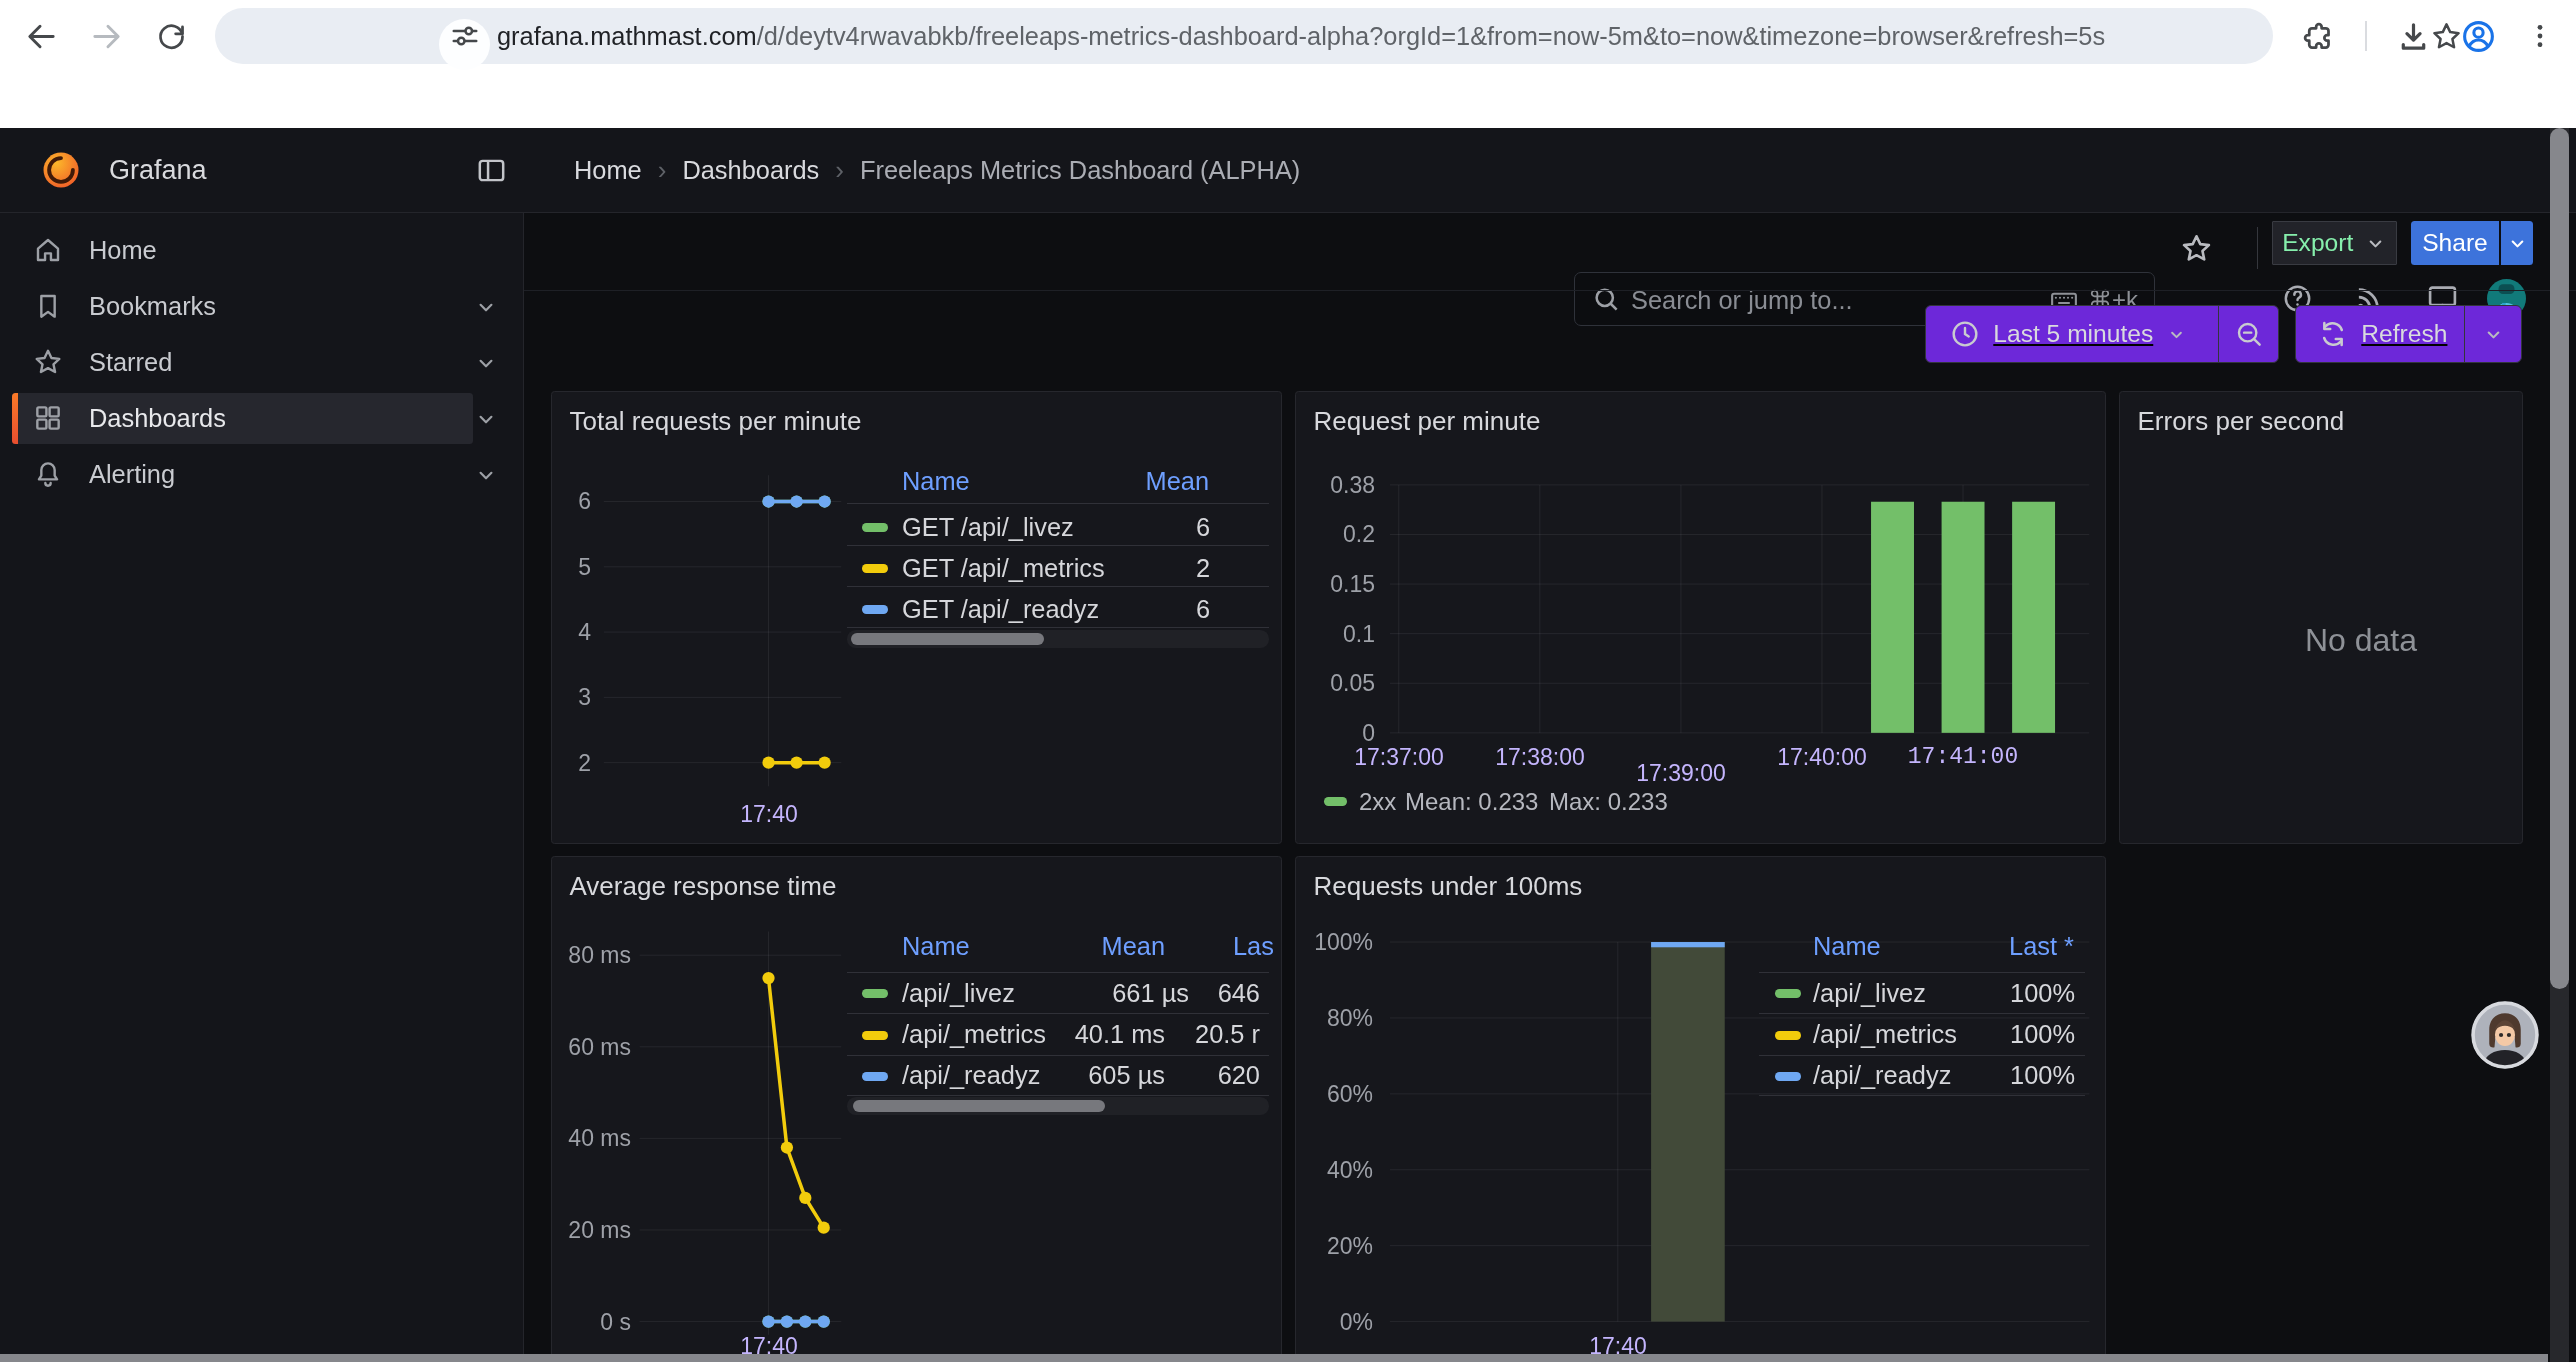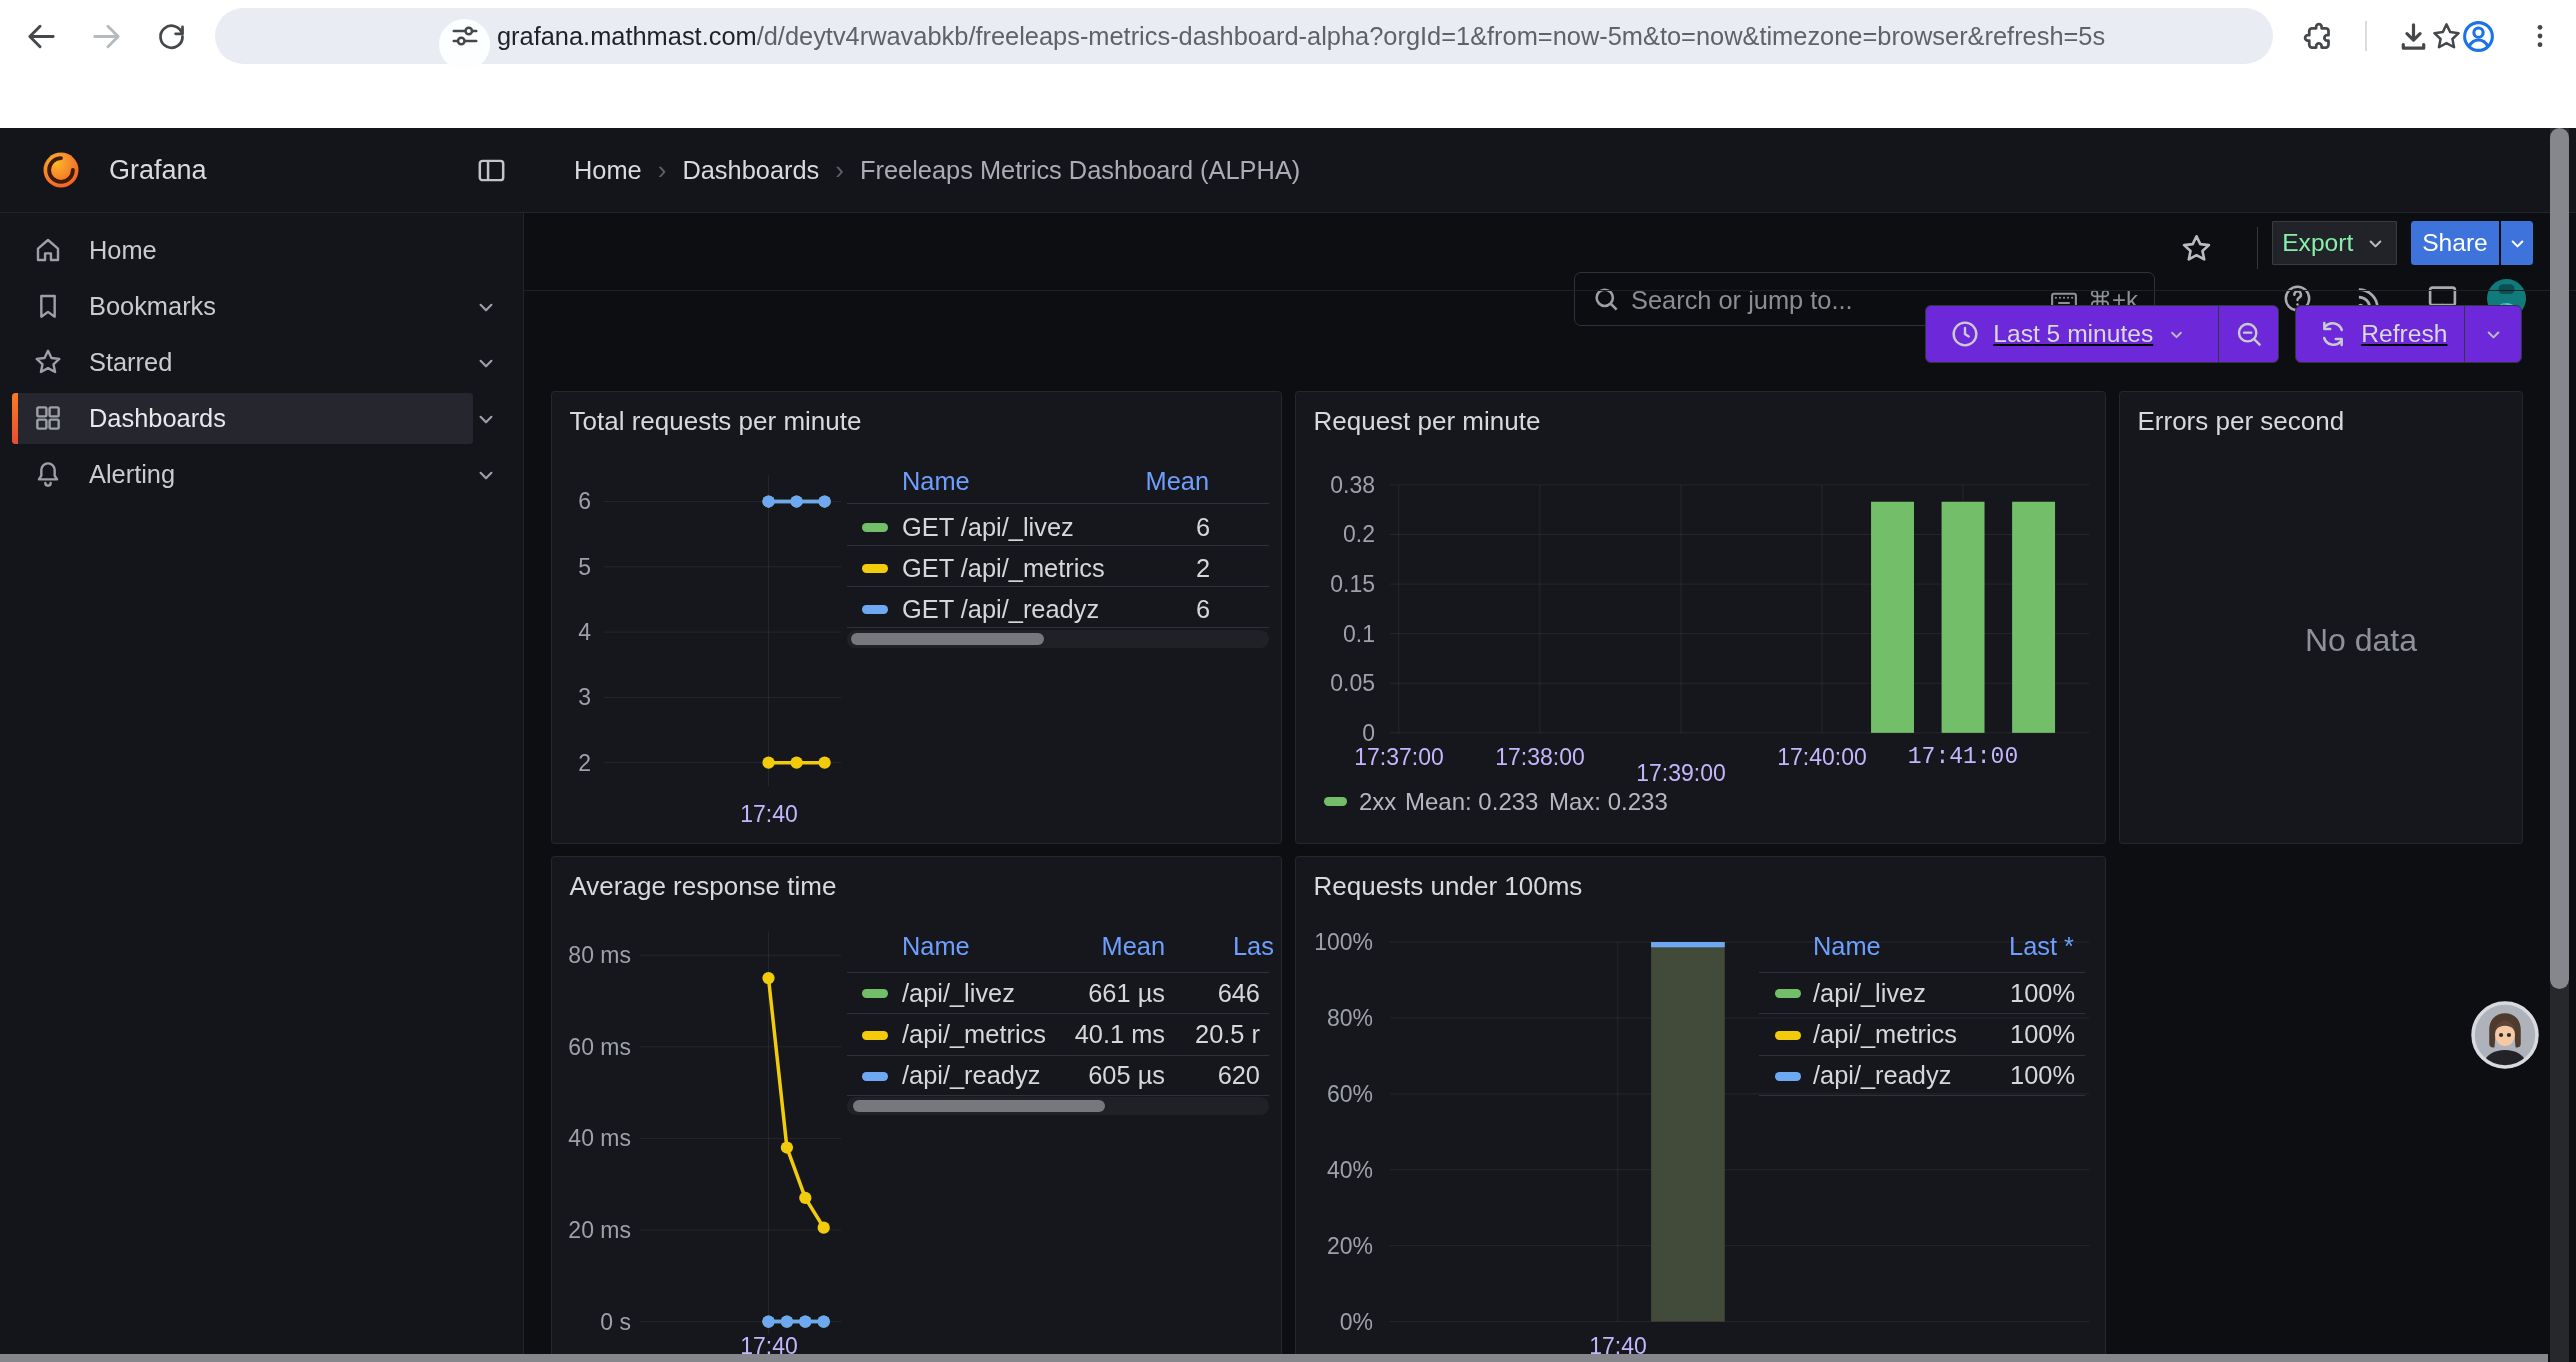--- a/index.html
+++ b/index.html
@@ -501,21 +501,21 @@
         <div class="tbl-header" style="left: 350px; top: 75px;">Name</div>
         <div class="tbl-header" style="left: 438px; top: 75px; width: 175px; text-align: right;">Mean</div>
         <div class="tbl-header" style="left: 681px; top: 75px;">Las</div>
         <div class="tbl-sep" style="left: 295px; top: 115px; width: 422px;"></div>
         <div class="tbl-sep" style="left: 295px; top: 156px; width: 422px;"></div>
         <div class="tbl-sep" style="left: 295px; top: 198px; width: 422px;"></div>
         <div class="tbl-sep" style="left: 295px; top: 238px; width: 422px;"></div>
         <div style="position: absolute; left: 295px; top: 117px; width: 422px; height: 40px;"></div>
         <div class="pill" style="left: 310px; top: 132px; width: 26px; background: rgb(115, 191, 105);"></div>
         <div class="tbl-cell" style="left: 350px; top: 122px;">/api/_livez</div>
-        <div class="tbl-cell" style="left: 420px; top: 122px; width: 193px; text-align: right;">661 µs</div>
+        <div class="tbl-cell" style="left: 420px; top: 122px; width: 193px; text-align: right; padding-left: 24px;">661 µs</div>
         <div class="tbl-cell" style="left: 603px; top: 122px; width: 105px; text-align: right;">646</div>
         <div style="position: absolute; left: 295px; top: 158px; width: 422px; height: 40px;"></div>
         <div class="pill" style="left: 310px; top: 174px; width: 26px; background: rgb(242, 204, 12);"></div>
         <div class="tbl-cell" style="left: 350px; top: 163px;">/api/_metrics</div>
         <div class="tbl-cell" style="left: 420px; top: 163px; width: 193px; text-align: right;">40.1 ms</div>
         <div class="tbl-cell" style="left: 603px; top: 163px; width: 105px; text-align: right;">20.5 r</div>
         <div style="position: absolute; left: 295px; top: 199px; width: 422px; height: 40px;"></div>
         <div class="pill" style="left: 310px; top: 215px; width: 26px; background: rgb(111, 168, 242);"></div>
         <div class="tbl-cell" style="left: 350px; top: 204px;">/api/_readyz</div>
         <div class="tbl-cell" style="left: 420px; top: 204px; width: 193px; text-align: right;">605 µs</div>

